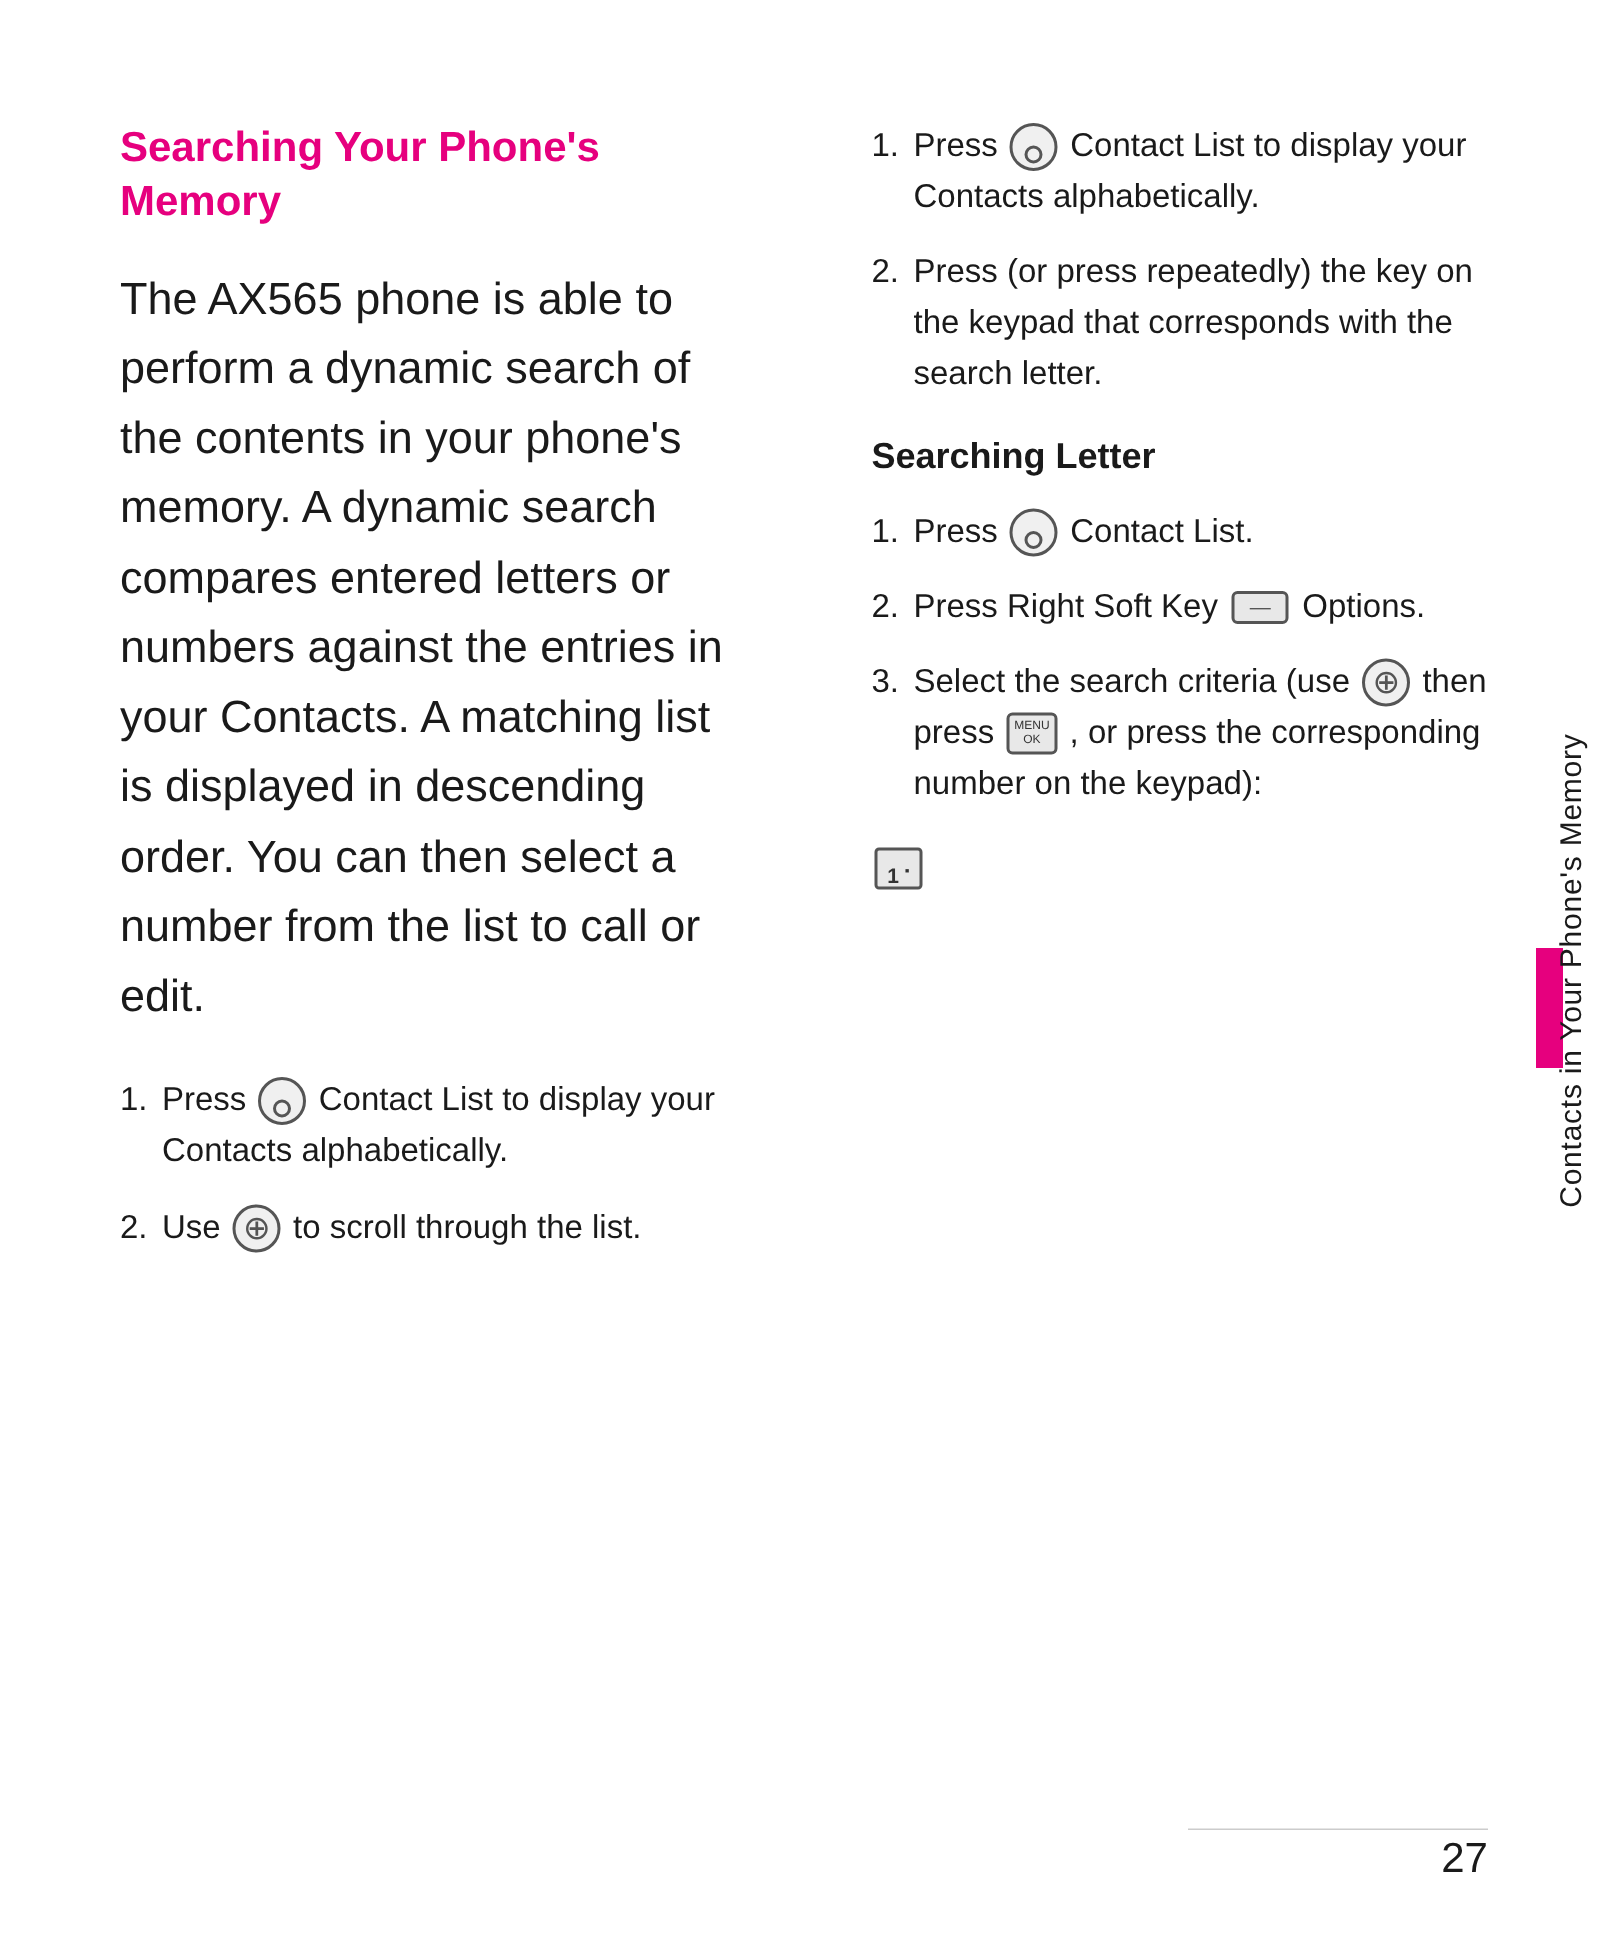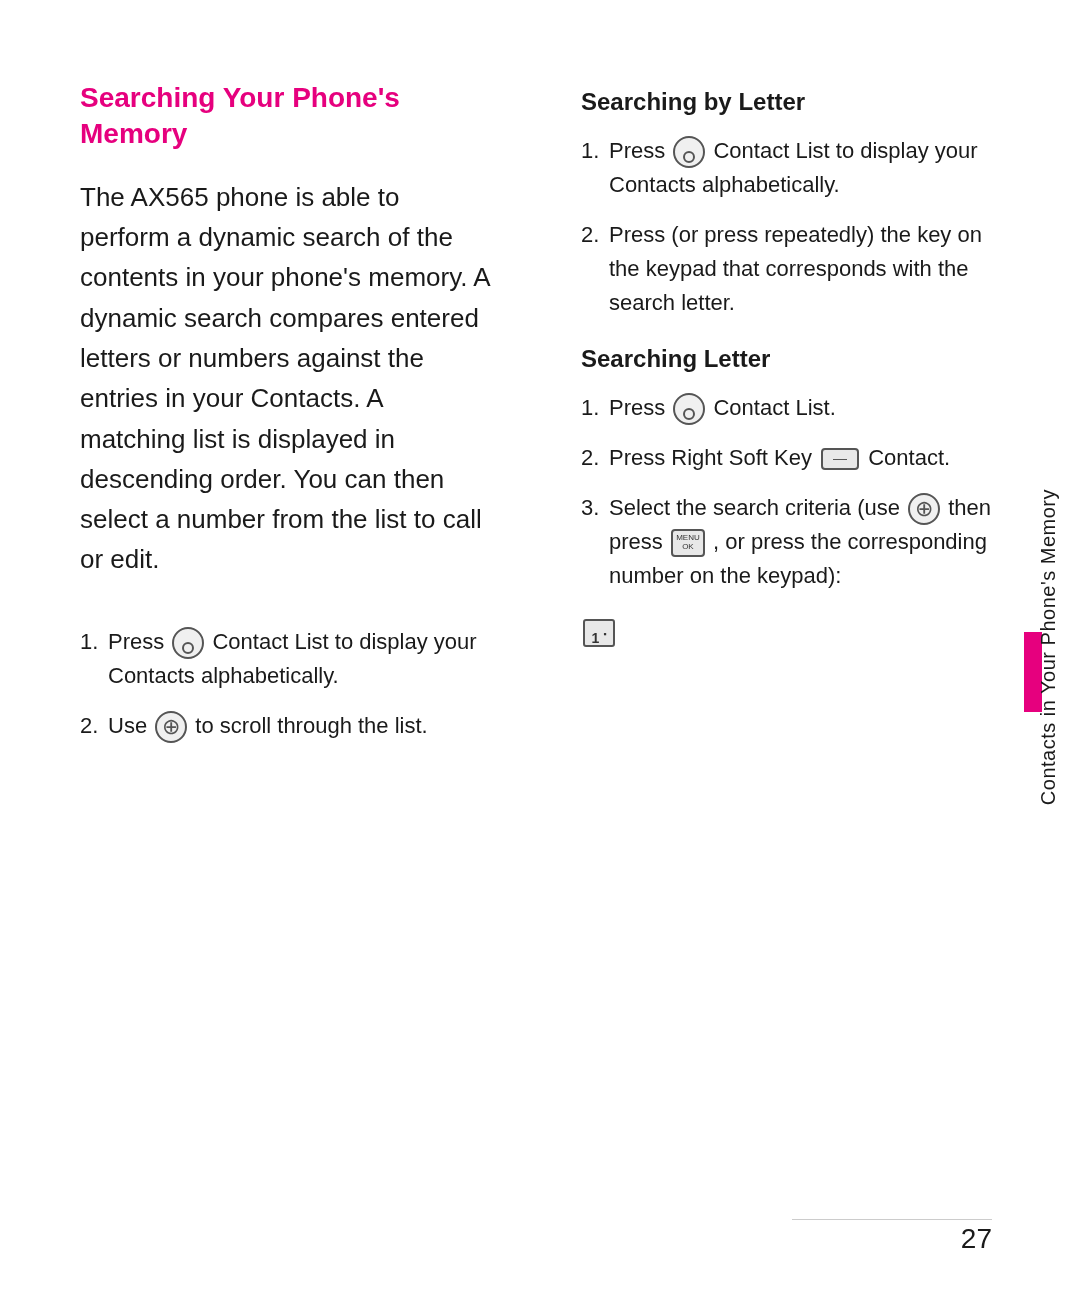--- a/index.html
+++ b/index.html
@@ -41,24 +41,24 @@
 
     .section-title {
       color: #e6007e;
       font-size: 28px;
       font-weight: bold;
       line-height: 1.3;
       margin-bottom: 24px;
     }
 
     .body-text {
-      font-size: 26px;
+      font-size: 30px;
       line-height: 1.55;
       color: #1a1a1a;
-      margin-bottom: 45px;
+      margin-bottom: 28px;
     }
 
     .subsection-title {
       font-size: 24px;
       font-weight: bold;
       color: #1a1a1a;
       margin-bottom: 18px;
       margin-top: 8px;
     }
 
@@ -305,21 +305,20 @@
           Use
           <span class="btn-nav inline-icon"></span>
           to scroll through the list.
         </li>
       </ol>
 
     </div>
 
     <div class="right-column">
 
-      <div class="subsection-title">Searching by Letter</div>
 
       <ol class="numbered-list">
         <li>
           <span class="num">1.</span>
           Press
           <span class="btn-circle inline-icon"></span>
           <span class="bold-text">Contact List</span> to
           display your Contacts alphabetically.
         </li>
         <li>
@@ -334,21 +333,21 @@
         <li>
           <span class="num">1.</span>
           Press
           <span class="btn-circle inline-icon"></span>
           <span class="bold-text">Contact List</span>.
         </li>
         <li>
           <span class="num">2.</span>
           Press Right Soft Key
           <span class="btn-soft inline-icon"></span>
-          <span class="bold-text">Contact</span>.
+          <span class="bold-text">Options</span>.
         </li>
         <li>
           <span class="num">3.</span>
           Select the search criteria (use
           <span class="btn-nav inline-icon"></span>
           then press
           <span class="btn-menu inline-icon"></span>
           , or press the corresponding number on the keypad):
         </li>
       </ol>

